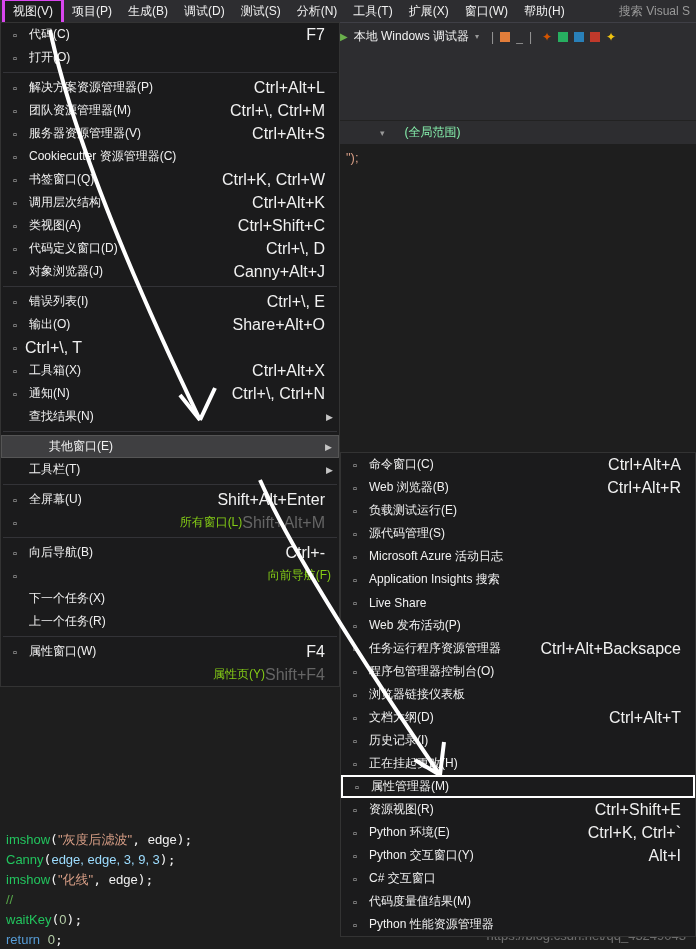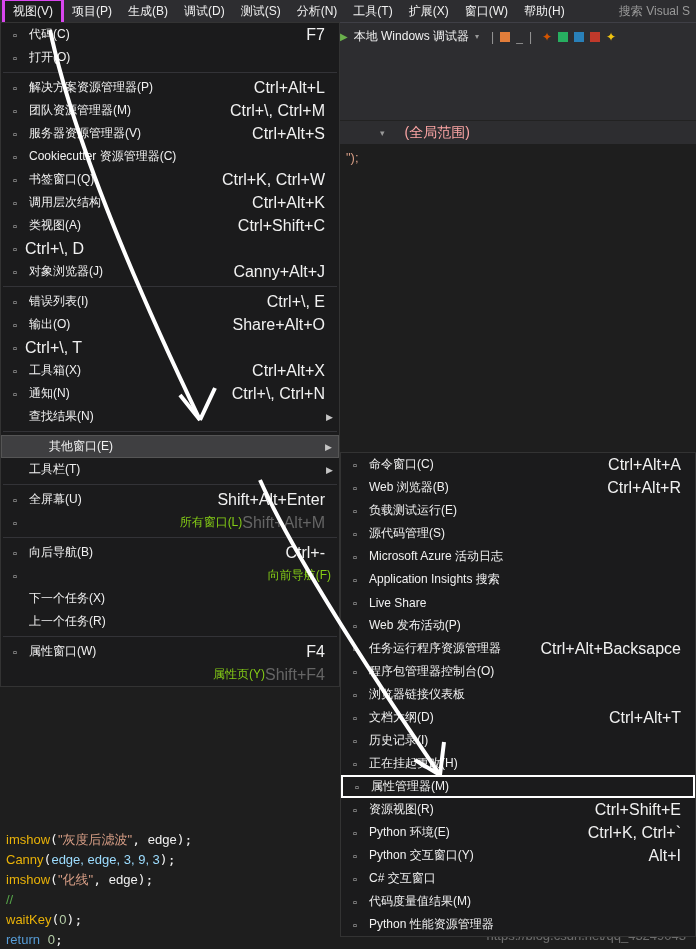--- a/index.html
+++ b/index.html
@@ -17,25 +17,25 @@
 .menu-row.highlighted-box { border: 2px solid #fff; }
 .menu-icon { width: 20px; height: 16px; display: flex; align-items: center; justify-content: center; font-size: 11px; color: #c5c5c5; }
 .menu-label { flex: 1; padding-left: 4px; color: #f1f1f1; }
 .menu-label.disabled { color: #84cc16; text-align: right; }
 .menu-shortcut { color: #f1f1f1; font-size: 16px; padding-right: 6px; }
 .menu-shortcut.disabled { color: #656565; }
 .menu-arrow { position: absolute; right: 6px; font-size: 9px; color: #c5c5c5; }
 .menu-separator { height: 1px; background: #333337; margin: 3px 2px; }
 .submenu { top: 452px; left: 340px; width: 356px; }
 .scope-bar { position: absolute; top: 120px; left: 340px; right: 0; height: 24px; background: #2d2d30; border-top: 1px solid #222; display: flex; align-items: center; padding-left: 40px; }
-.scope-text { color: #fca5a5; font-size: 14px; }
+.scope-text { color: #86efac; font-size: 12px; }
 .scope-arrow { color: #999; margin-right: 20px; font-size: 9px; }
 .code-area { position: absolute; top: 144px; left: 0; right: 0; bottom: 0; background: #1e1e1e; font-family: Consolas, monospace; font-size: 13px; padding: 4px 6px; line-height: 20px; white-space: pre; }
 .code-area .c-str { color: #d69d85; }
-.code-area .c-fn { color: #eab308; }
+.code-area .c-fn { color: #22c55e; }
 .code-area .c-kw { color: #569cd6; }
 .code-area .c-num { color: #b5cea8; }
 .code-area .c-type { color: #4ec9b0; }
 .code-area .c-cmt { color: #57a64a; }
 .code-area .c-cmt-line { color: #57a64a; }
 .arrow-svg { position: absolute; pointer-events: none; z-index: 200; }
 .watermark { position: absolute; bottom: 6px; right: 10px; color: rgba(255,255,255,0.35); font-size: 13px; z-index: 50; }
 .tiny-color-box { width:10px; height:10px; display:inline-block; }
 </style>
 </head>
@@ -110,20 +110,21 @@
       <span class="menu-label">调用层次结构</span>
       <span class="menu-shortcut">Ctrl+Alt+K</span>
     </div>
     <div class="menu-row">
       <span class="menu-icon">▫</span>
       <span class="menu-label">类视图(A)</span>
       <span class="menu-shortcut">Ctrl+Shift+C</span>
     </div>
     <div class="menu-row">
       <span class="menu-icon">▫</span>
+      <span class="menu-label">代码定义窗口(D)</span>
       <span class="menu-shortcut">Ctrl+\, D</span>
     </div>
     <div class="menu-row">
       <span class="menu-icon">▫</span>
       <span class="menu-label">对象浏览器(J)</span>
       <span class="menu-shortcut">Canny+Alt+J</span>
     </div>
     <div class="menu-separator"></div>
     <div class="menu-row">
       <span class="menu-icon">▫</span>

